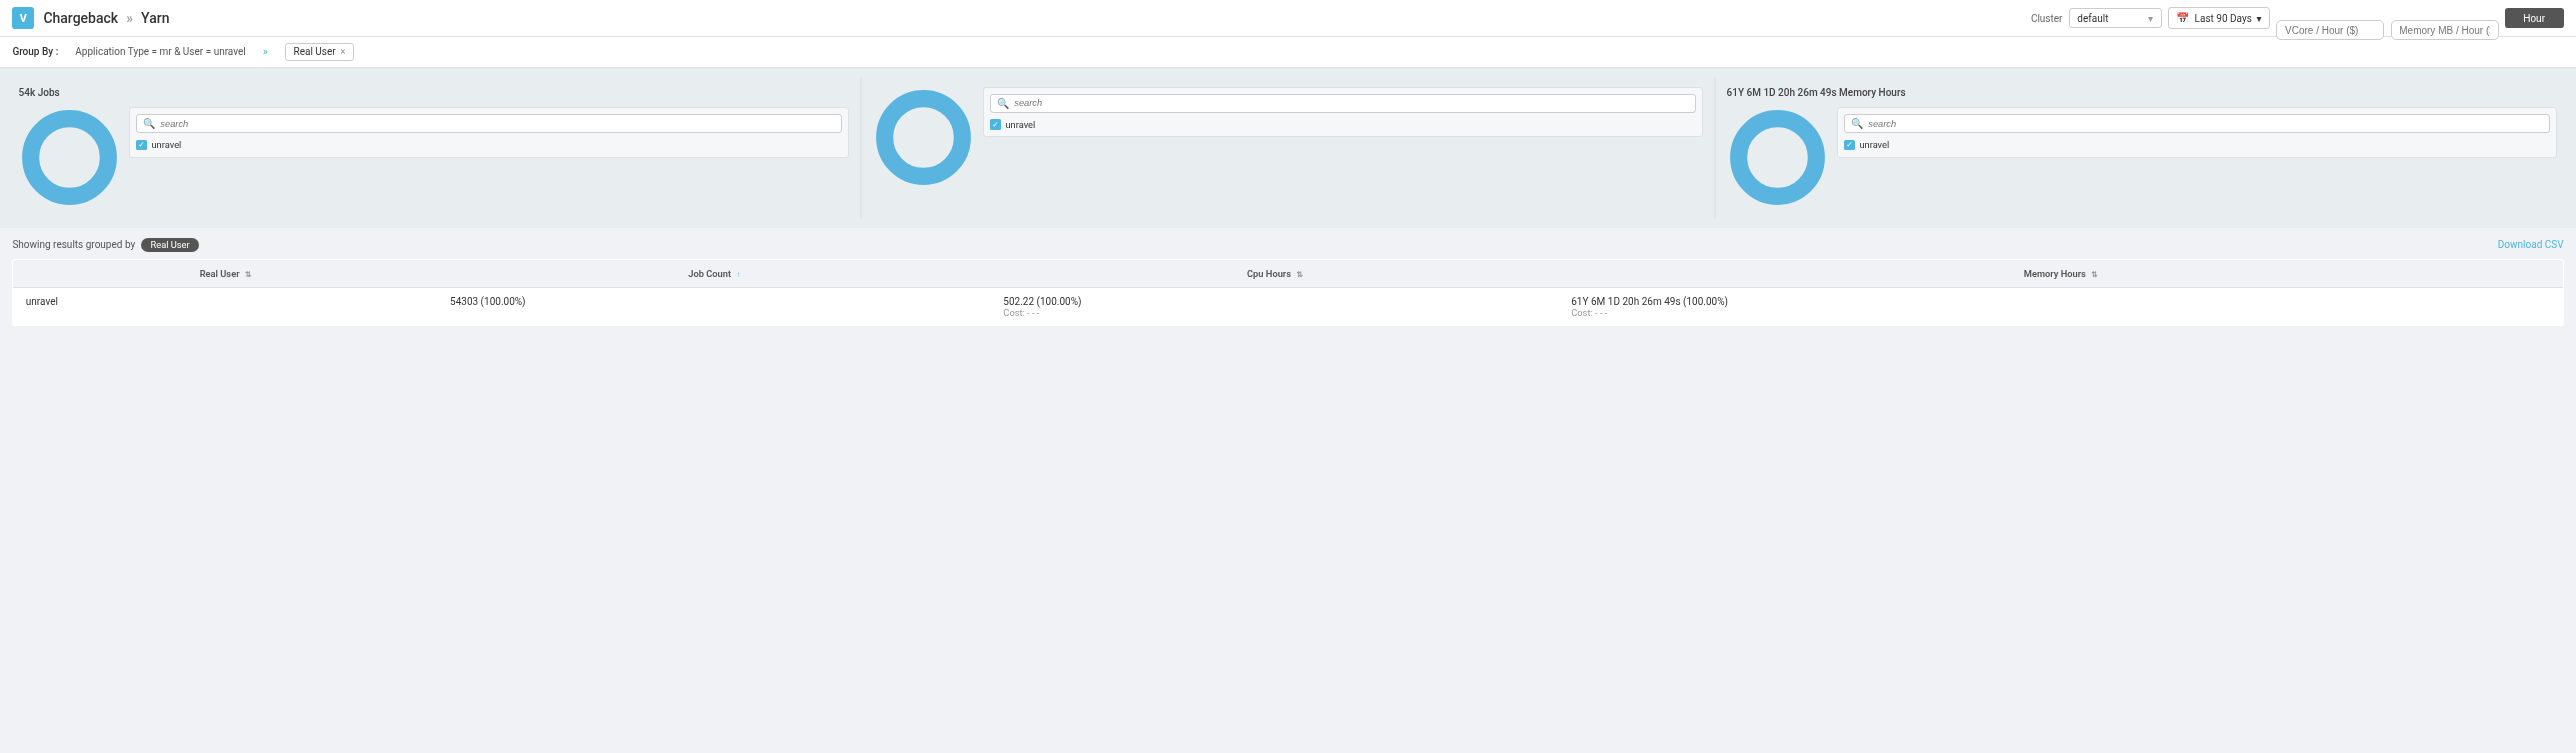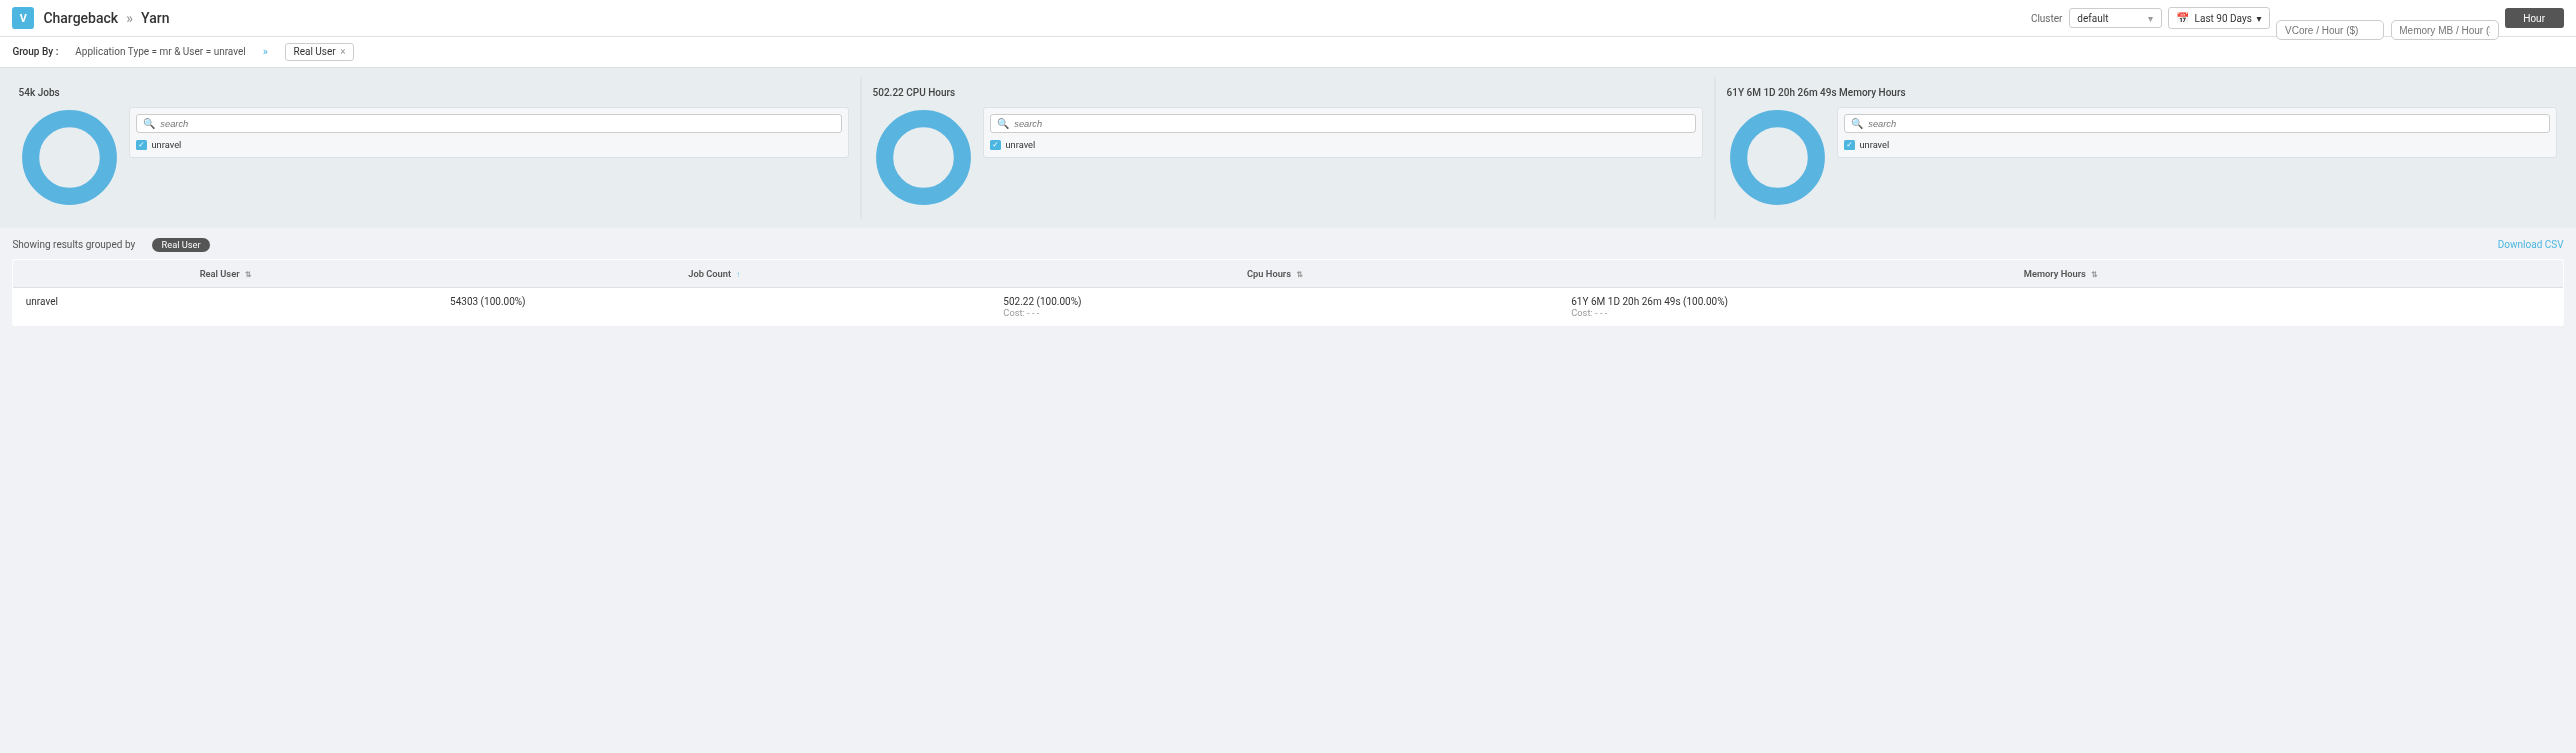--- a/index.html
+++ b/index.html
@@ -210,21 +210,21 @@
       display: flex;
       align-items: center;
       justify-content: space-between;
       margin-bottom: 7.7px;
     }
     .results-label {
       font-size: 10px;
       color: #555;
       display: flex;
       align-items: center;
-      gap: 17px;
+      gap: 6px;
     }
     .real-user-badge {
       background: #555;
       color: white;
       border-radius: 9.3px;
       padding: 1.5px 9.3px;
       font-size: 9.3px;
     }
     .download-csv {
       color: #4db6e0;
@@ -332,21 +332,20 @@
           <div class="legend-checkbox">✓</div>
           <span>unravel</span>
         </div>
       </div>
     </div>
   </div>
 
   <div class="panel-divider"></div>
 
   <div class="stat-panel">
-    <div class="stat-title">502.22 CPU Hours</div>
     <div class="stat-content">
       <div class="donut-chart">
         <svg class="donut-svg" viewBox="0 0 130 130">
           <circle cx="65" cy="65" r="50" fill="none" stroke="#5ab4e0" stroke-width="22"></circle>
           <circle cx="65" cy="65" r="29" fill="#e8edf0"></circle>
         </svg>
       </div>
       <div class="legend-panel">
         <div class="search-box">
           <span class="search-icon">🔍</span>

